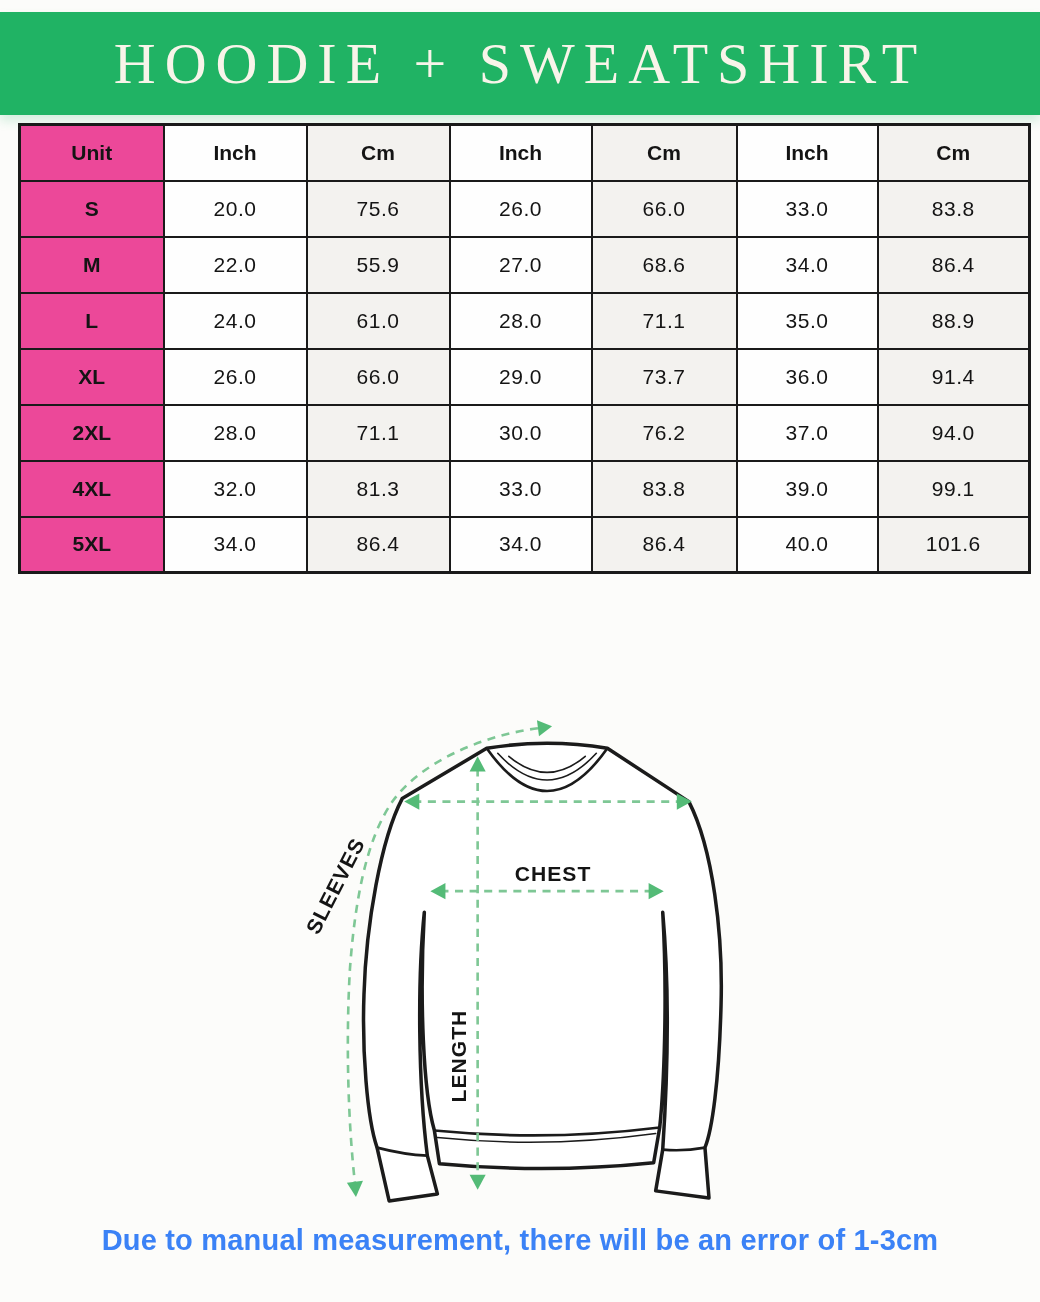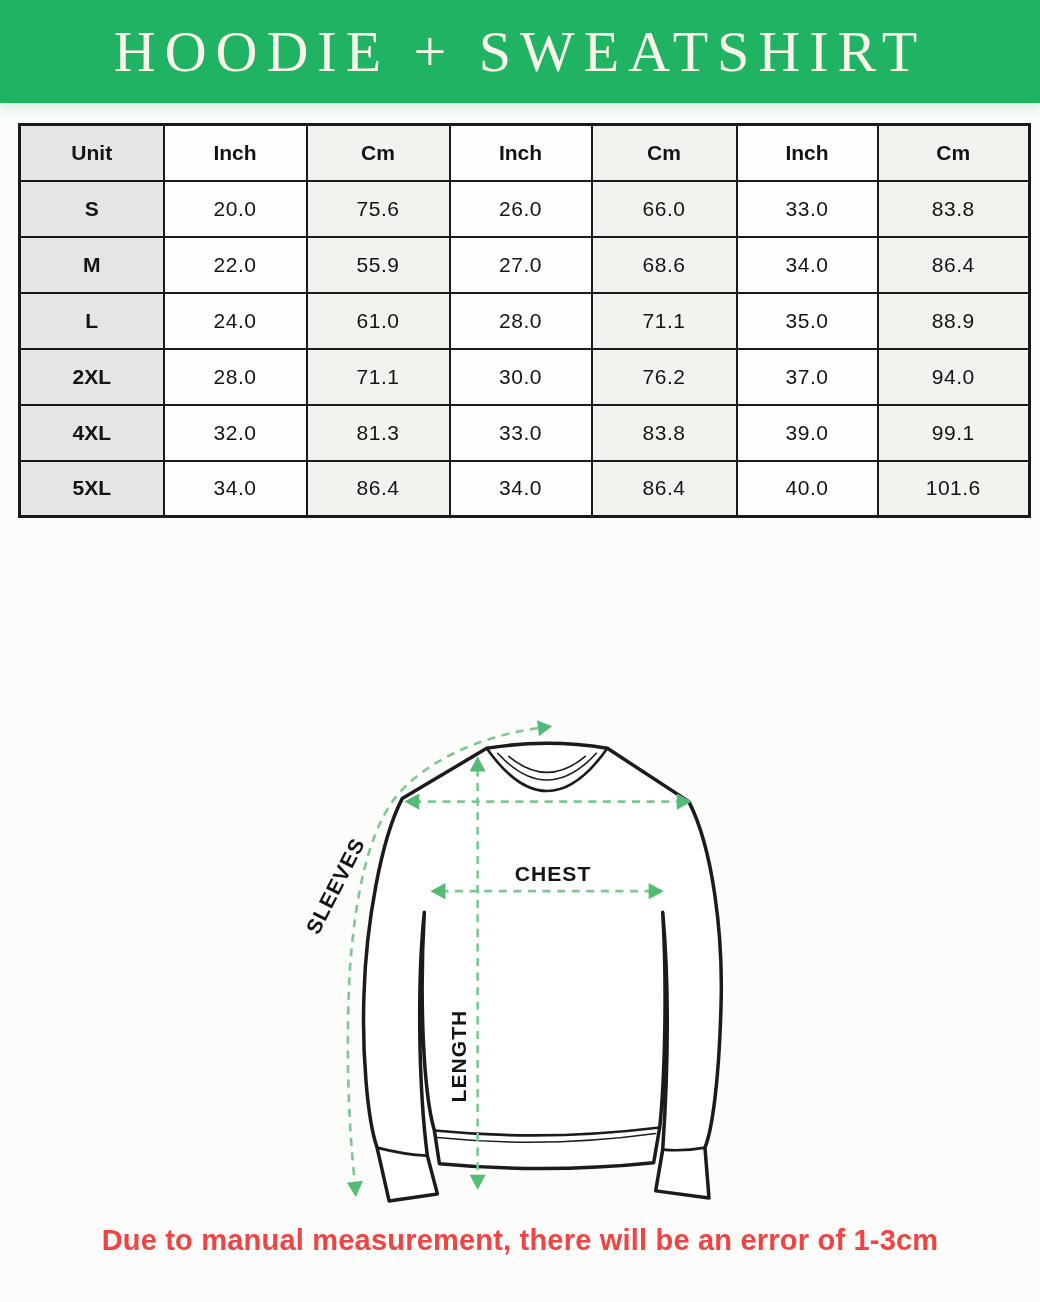--- a/index.html
+++ b/index.html
@@ -6,21 +6,21 @@
   html,body { width:1040px; height:1302px; }
   body {
     position:relative;
     background:#fcfcfa;
     font-family:"Liberation Sans", sans-serif;
     color:#141414;
     overflow:hidden;
   }
   
   .banner {
-    position:absolute; left:0; top:0; width:1040px; height:103px;
+    position:absolute; left:0; top:12px; width:1040px; height:103px;
     background:#20b364;
     display:flex; align-items:center; justify-content:center;
     box-shadow:0 6px 10px rgba(32,179,100,.18);
   }
   .banner h1 {
     font-family:"Liberation Serif", serif;
     font-weight:400;
     font-size:58px;
     letter-spacing:9px;
     color:#f8f4e9;
@@ -35,41 +35,41 @@
     background:#fefefe;
   }
   .size-table th, .size-table td {
     border:2px solid #1a1a1a;
     text-align:center; vertical-align:middle;
     height:56px;
     font-size:21px;
   }
   .size-table tr.group-row th { font-size:22px; font-weight:bold; background:#f3f2ef; height:57px; }
   .size-table tr.unit-row th { font-weight:bold; }
-  .size-table th.col-head { background:#e5e5e5; font-weight:bold; }
+  .size-table th.col-head { background:#ec4899; font-weight:bold; }
   .size-table .inch { background:#fefefe;margin-left:36px; }
   .size-table .cm   { background:#f3f2ef; }
   .size-table td { font-weight:normal; letter-spacing:.5px; }
   
   .diagram {
     position:absolute; left:300px; top:698px; width:480px; height:515px;
   }
   .diagram svg { width:100%; height:100%; }
   .garment { fill:#ffffff; stroke:#1b1b1b; stroke-width:3.5; stroke-linejoin:round; stroke-linecap:round; }
   .seam { fill:none; stroke:#1b1b1b; stroke-width:2.6; stroke-linecap:round; }
   .seam-thin { fill:none; stroke:#1b1b1b; stroke-width:1.6; stroke-linecap:round; }
   .measure { fill:none; stroke:#7ec795; stroke-width:2.6; stroke-dasharray:8 6.5; }
   .arrow { fill:#54bb77; stroke:none; }
   .diag-label { font-family:"Liberation Sans", sans-serif; font-weight:bold; font-size:21px; fill:#141414; letter-spacing:1px; }
   
   .note {
     position:absolute; left:0; top:1224px; width:1040px;
     text-align:center;
     font-size:29px; font-weight:bold;
-    color:#ef4444;
+    color:#3b82f6;
     letter-spacing:.2px;
   }
 </style>
 </head>
 <body>
 
 <header class="banner">
   <h1>HOODIE + SWEATSHIRT</h1>
 </header>
 
@@ -116,20 +116,29 @@
       <tr>
         <th class="col-head">L</th>
         <td class="inch">24.0</td>
         <td class="cm">61.0</td>
         <td class="inch">28.0</td>
         <td class="cm">71.1</td>
         <td class="inch">35.0</td>
         <td class="cm">88.9</td>
       </tr>
       <tr>
+        <th class="col-head">XL</th>
+        <td class="inch">26.0</td>
+        <td class="cm">66.0</td>
+        <td class="inch">29.0</td>
+        <td class="cm">73.7</td>
+        <td class="inch">36.0</td>
+        <td class="cm">91.4</td>
+      </tr>
+      <tr>
         <th class="col-head">2XL</th>
         <td class="inch">28.0</td>
         <td class="cm">71.1</td>
         <td class="inch">30.0</td>
         <td class="cm">76.2</td>
         <td class="inch">37.0</td>
         <td class="cm">94.0</td>
       </tr>
       <tr>
         <th class="col-head">4XL</th>

